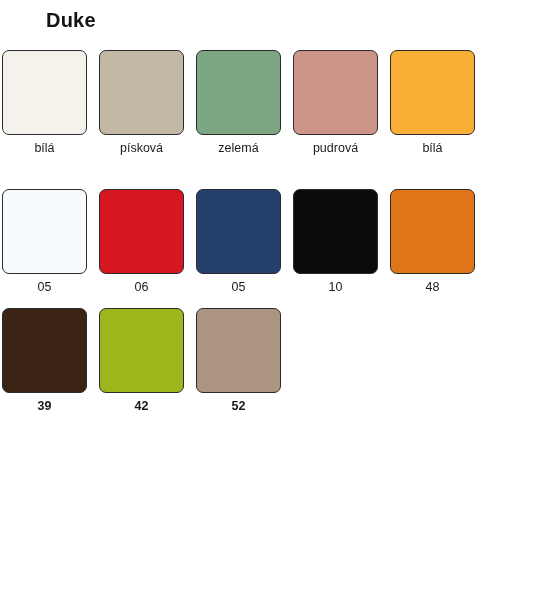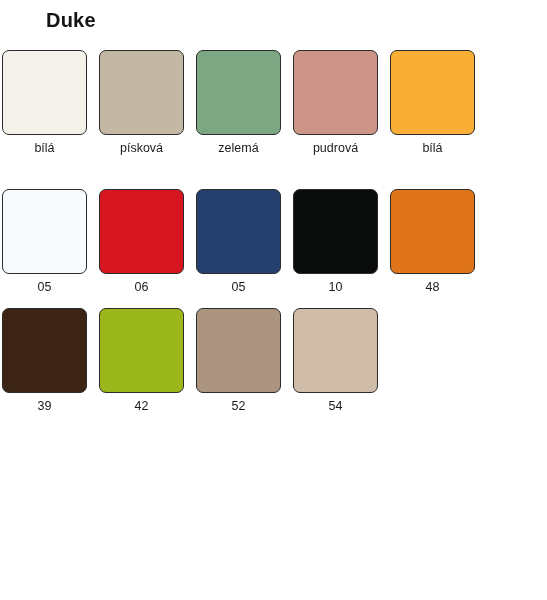--- a/index.html
+++ b/index.html
@@ -66,21 +66,21 @@
     line-height: 14px;
     text-align: center;
     color: #1b1b1b;
     white-space: pre-line;
   }
 
   
   #duke-row-1 { margin-top: 18px; }
   #duke-row-2 { margin-top: 14px; }
   #eset-row-1 { margin-top: 18px; }
-  #eset-row-2 { margin-top: 14px; }
+  #eset-row-2 { margin-top: 14px; font-weight: bold; }
 
   #section-duke { margin-top: 0; }
   #section-eset { margin-top: 34px; }
 </style>
 </head>
 <body style="background-color: rgb(255, 255, 255); color: rgb(27, 27, 27);">
 
 <div class="page">
 
   <div class="section" id="section-duke">
@@ -142,20 +142,16 @@
         <span class="swatch-label">39</span>
       </div>
       <div class="swatch-cell">
         <span class="swatch-chip" style="background-color: rgb(156, 183, 28);"></span>
         <span class="swatch-label">42</span>
       </div>
       <div class="swatch-cell">
         <span class="swatch-chip" style="background-color: rgb(171, 149, 129);"></span>
         <span class="swatch-label">52</span>
       </div>
-      <div class="swatch-cell">
-        <span class="swatch-chip" style="background-color: rgb(207, 189, 170);"></span>
-        <span class="swatch-label">54</span>
-      </div>
     </div>
   </div>
 
 </div>
 
 </body></html>

